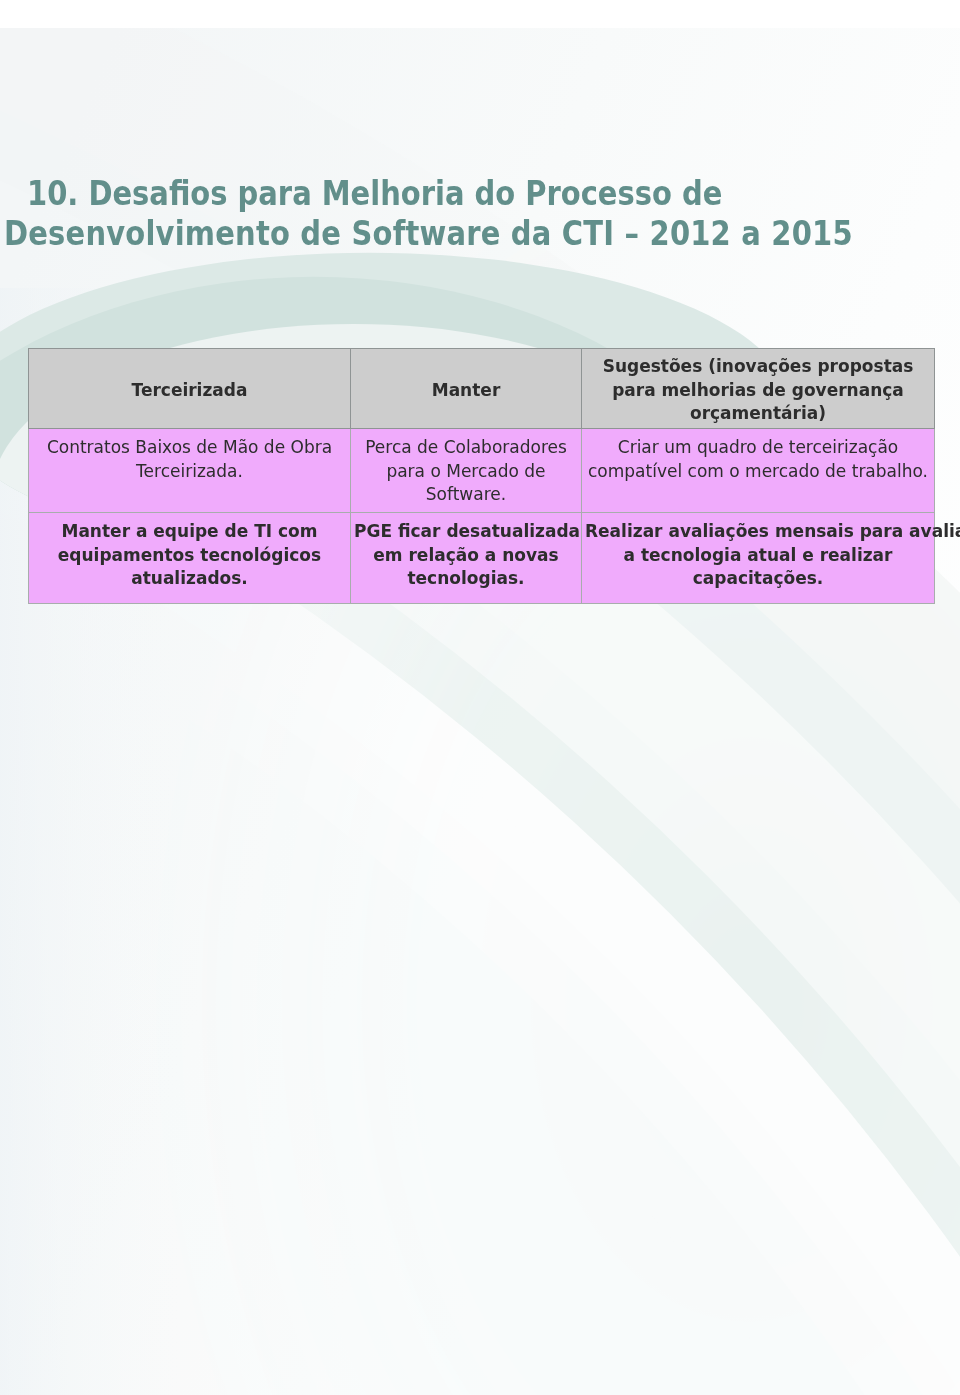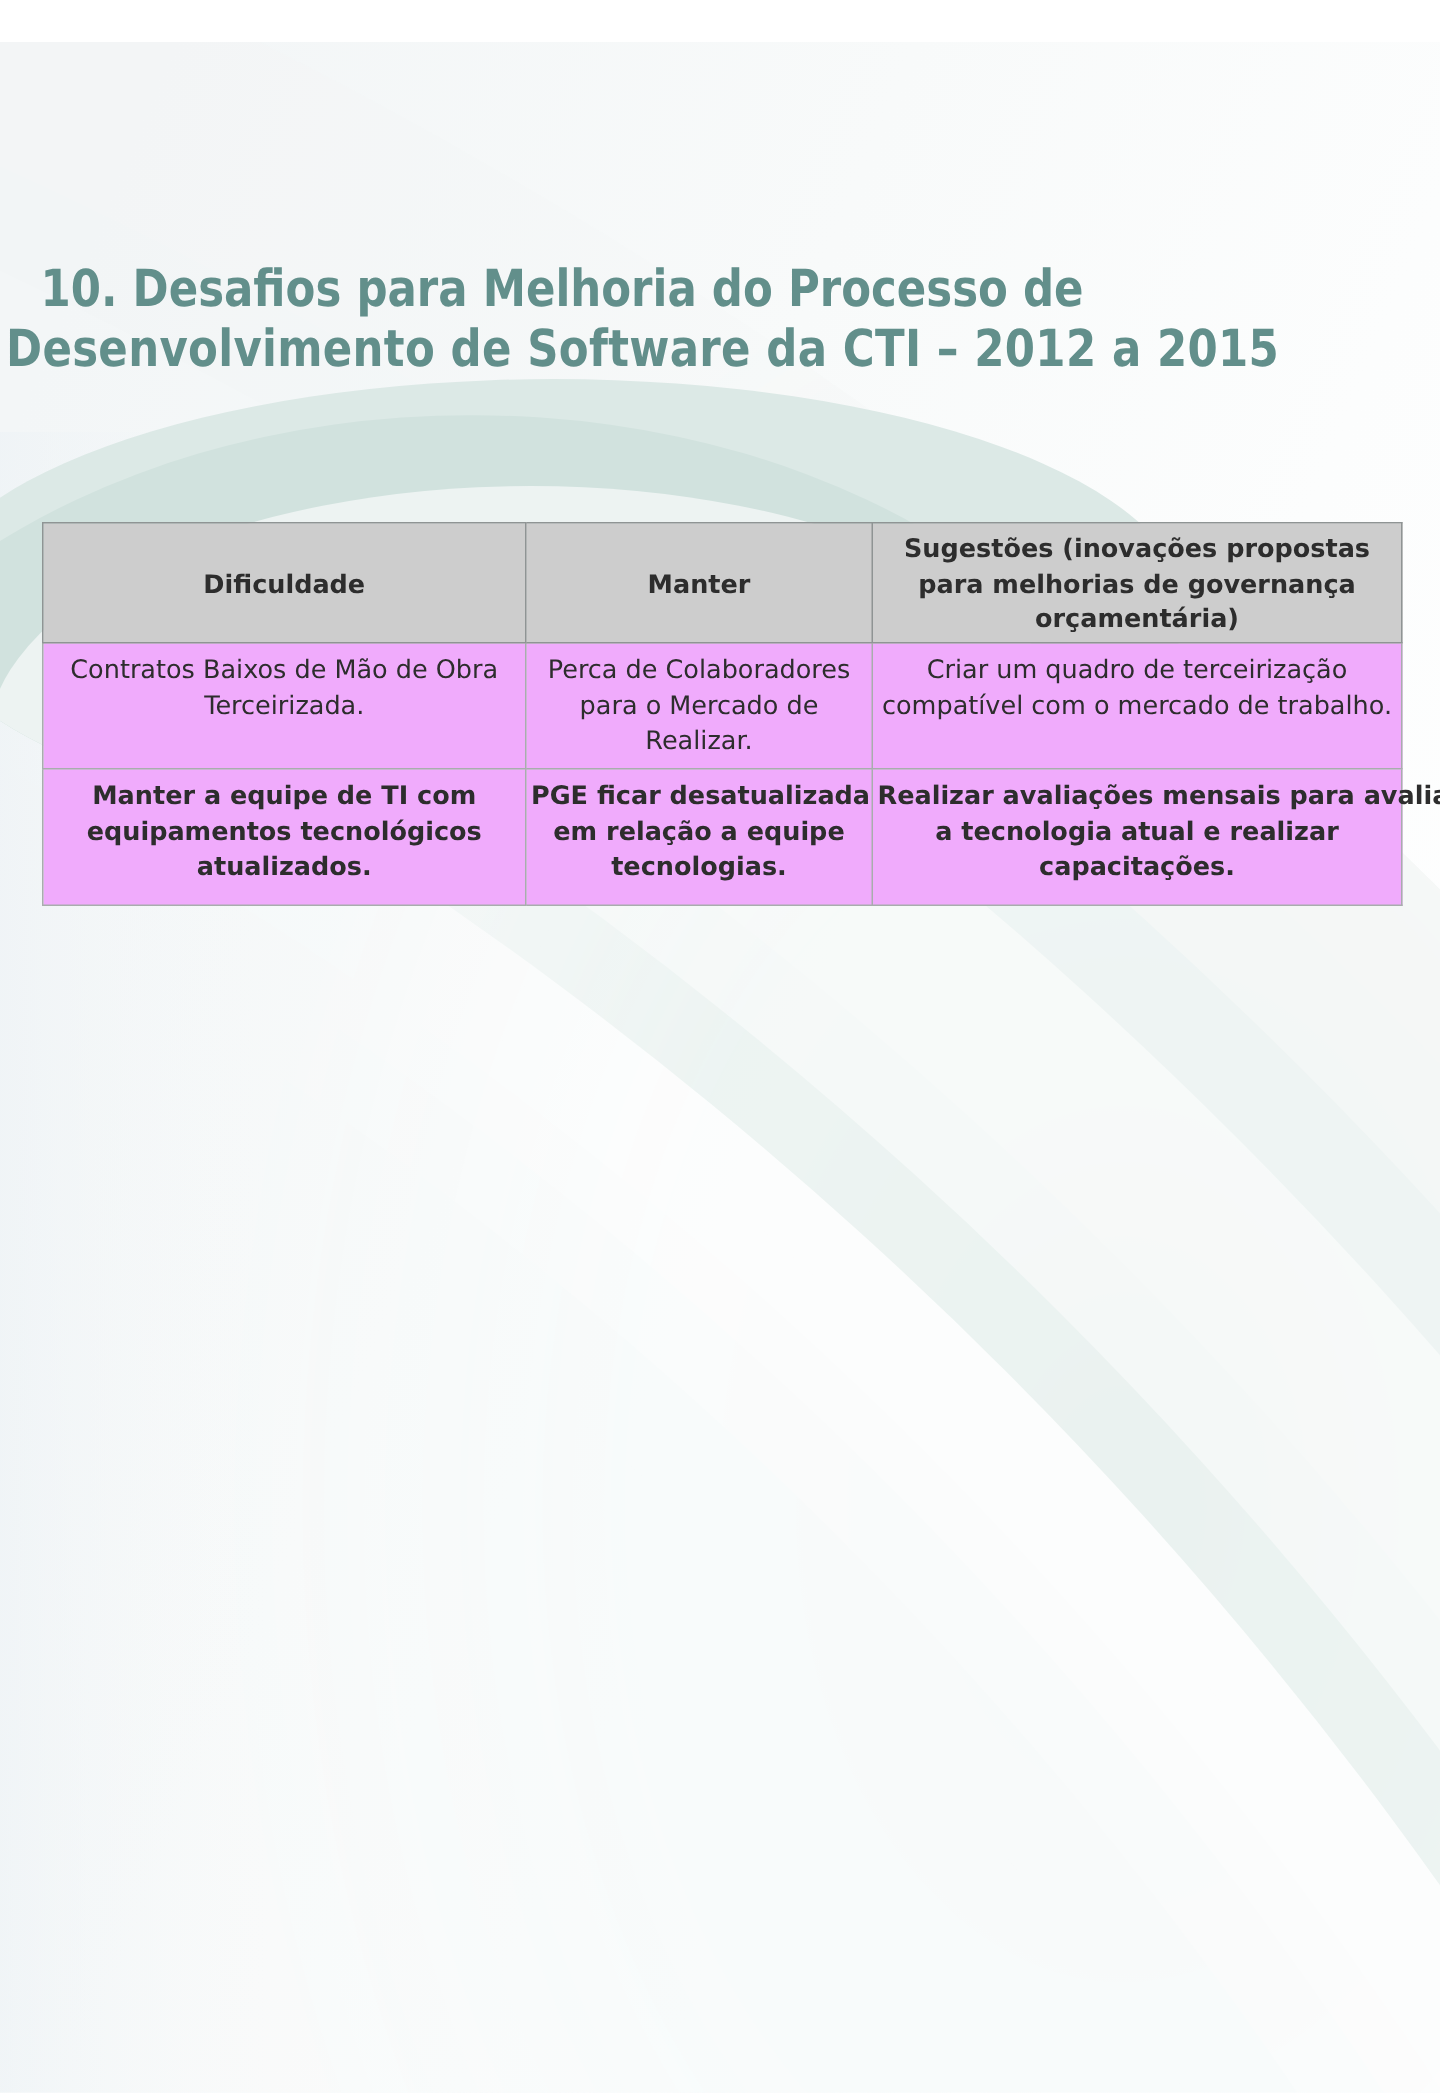--- a/index.html
+++ b/index.html
@@ -87,41 +87,41 @@
   <div class="title" id="t2">Desenvolvimento de Software da CTI – 2012 a 2015</div>
 
   <table id="tbl">
     <colgroup>
         <col style="width:322px">
         <col style="width:231px">
         <col style="width:353px">
       </colgroup>
     <tbody>
       <tr class="hdr">
-        <td>Dificuldade</td>
+        <td>Terceirizada</td>
         <td>Manter</td>
         <td>Sugestões (inovações propostas
 para melhorias de governança
 orçamentária)</td>
       </tr>
       <tr class="row r1">
         <td>Contratos Baixos de Mão de Obra
 Terceirizada.</td>
         <td>Perca de Colaboradores
 para o Mercado de
-Realizar.</td>
+Software.</td>
         <td>Criar um quadro de terceirização
 compatível com o mercado de trabalho.</td>
       </tr>
       <tr class="row r2">
         <td>Manter a equipe de TI com
 equipamentos tecnológicos
 atualizados.</td>
         <td>PGE ficar desatualizada
-em relação a equipe
+em relação a novas
 tecnologias.</td>
         <td>Realizar avaliações mensais para avaliar
 a tecnologia atual e realizar
 capacitações.</td>
       </tr>
     </tbody>
   </table>
 </div>
 
 </body></html>

